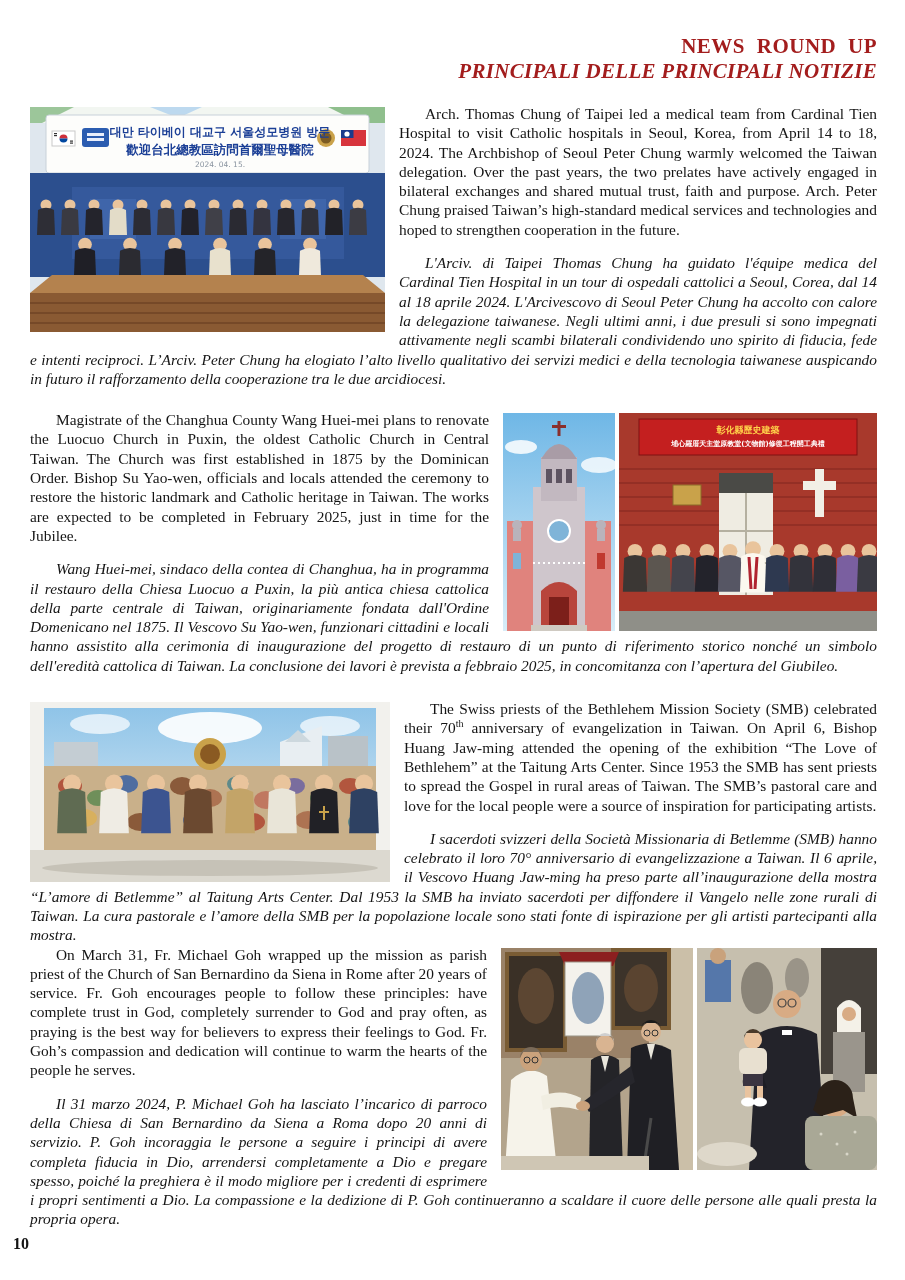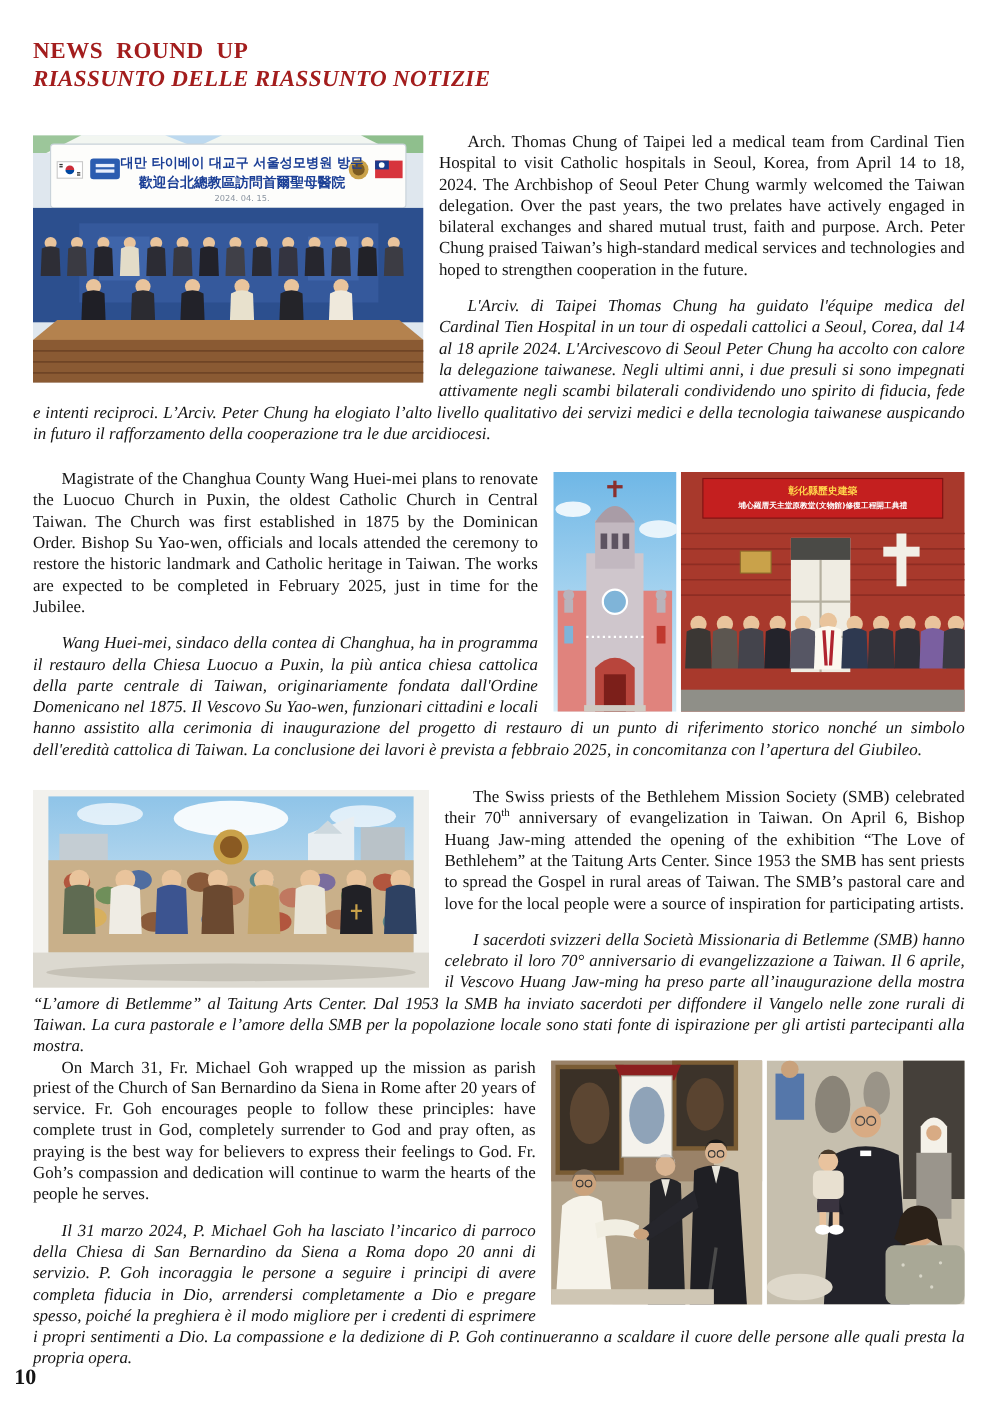--- a/index.html
+++ b/index.html
@@ -4,21 +4,21 @@
 <style>
   * { box-sizing: border-box; }
   html,body { margin:0; padding:0; }
   body {
     width:905px; height:1280px; background:#ffffff;
     font-family:"Liberation Serif", serif; color:#141414;
     position:relative; overflow:hidden;
   }
   .page { padding:34px 28px 0 30px; }
 
-  .masthead { text-align:left; margin-bottom:36px; }
+  .masthead { text-align:right; margin-bottom:20px; }
   .masthead .t1 { font-size:21px; font-weight:bold; letter-spacing:.5px; word-spacing:6px; }
   .masthead .t2 { font-size:21px; font-weight:bold; font-style:italic; letter-spacing:.3px; }
 
   section.news { text-align:justify; font-size:15.4px; line-height:19.3px; }
   section.news::after { content:""; display:block; clear:both; }
   .sec1 { margin-bottom:22px; }
   .sec2 { margin-bottom:24px; }
   .sec3 { }
   .sec4 { margin-bottom:0; }
 
@@ -26,32 +26,32 @@
   figure.photo.fl { float:left;  margin:3px 14px 2px 0; }
   figure.photo.fr { float:right; margin:3px 0 2px 14px; }
   figure.photo svg { display:block; }
   .duo { display:flex; gap:4px; }
 
   p.en, p.it { margin:0; text-indent:26px; }
   p.en { margin-bottom:14px; }
   p.it { font-style:italic; }
   p.en sup { font-size:10px; line-height:0; }
 
-  .pagenum { position:absolute; left:13px; bottom:16px; font-size:20px; font-weight:bold; }
+  .pagenum { position:absolute; left:13px; bottom:27px; font-size:16px; font-weight:bold; }
 
   .svg-cjk { font-family:"DejaVu Sans", sans-serif; font-weight:bold; }
 </style>
 </head>
 <body>
 
 <div class="page">
 
   <header class="masthead" style="color:#a31d1d;">
     <div class="t1">NEWS  ROUND UP</div>
-    <div class="t2">RIASSUNTO DELLE RIASSUNTO NOTIZIE</div>
+    <div class="t2">PRINCIPALI DELLE PRINCIPALI NOTIZIE</div>
   </header>
 
   <section class="news sec1">
     <figure class="photo fl">
       <svg width="355" height="225" viewBox="0 0 355 225">
         <defs>
           <g id="s1p">
               <circle cx="0" cy="-22" r="5.5" fill="#e9c49c"></circle>
               <path d="M-8,-17 Q0,-21.5 8,-17 L9,8 L-9,8 Z"></path>
             </g>

